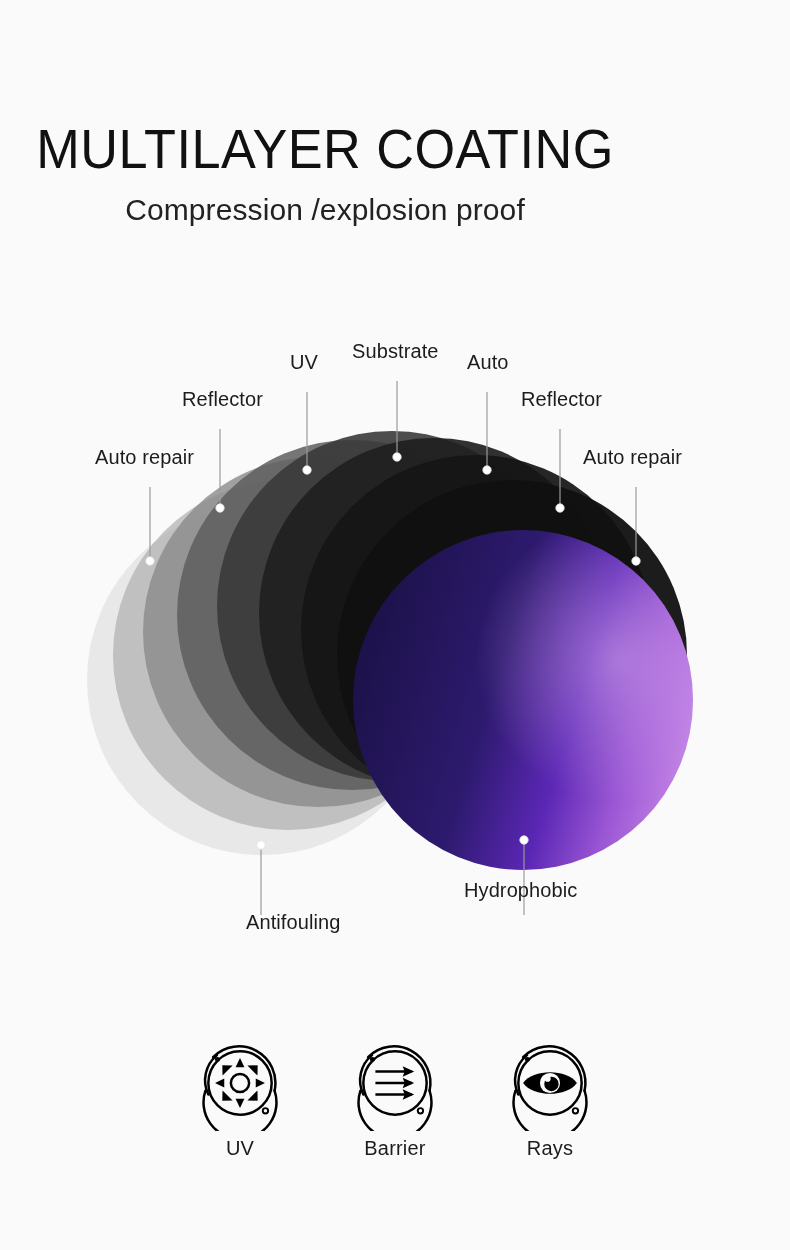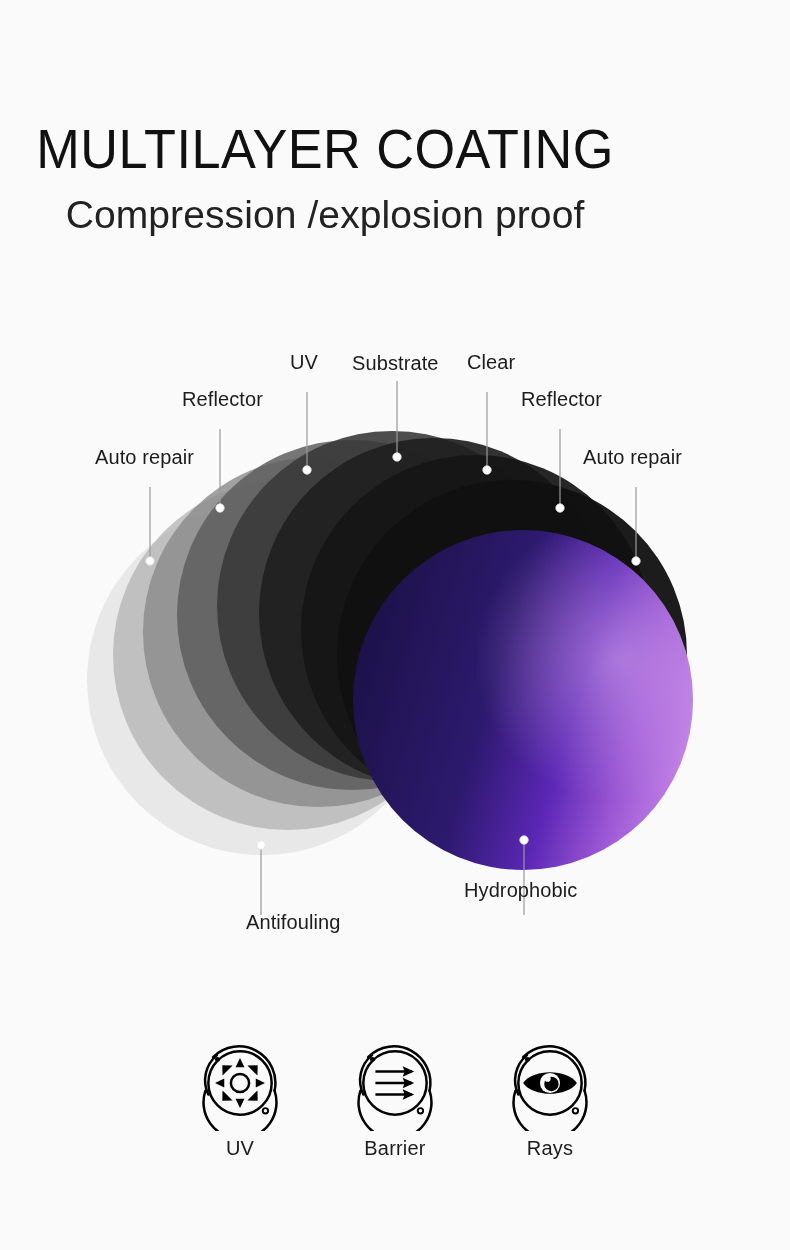--- a/index.html
+++ b/index.html
@@ -38,21 +38,21 @@
     font-weight: 400;
     letter-spacing: 0.5px;
     line-height: 1.05;
     color: #111111;
     font-family: "Liberation Sans Narrow", "Liberation Sans", sans-serif;
     transform: scaleX(0.95);
   }
   .subtitle {
     margin: 0;
     padding-top: 14px;
-    font-size: 39px;
+    font-size: 30px;
     font-weight: 400;
     color: #222222;
     letter-spacing: 0.1px;
   }
 
   
   .diagram {
     position: absolute;
     top: 340px;
     left: 0;
@@ -156,22 +156,22 @@
           <line x1="261" y1="848" x2="261" y2="915" stroke="#9a9a9a" stroke-width="1.2"></line>
           <circle cx="261" cy="845" r="4.2" fill="#ffffff" stroke="#e2e2e2" stroke-width="0.8"></circle>
           <line x1="524" y1="843" x2="524" y2="915" stroke="#9a9a9a" stroke-width="1.2"></line>
           <circle cx="524" cy="840" r="4.2" fill="#ffffff" stroke="#e2e2e2" stroke-width="0.8"></circle>
         </g>
     </svg>
     <div id="callout-labels">
         <div class="lbl" style="left: 95px; top: 106px;">Auto repair</div>
         <div class="lbl" style="left: 182px; top: 48px;">Reflector</div>
         <div class="lbl" style="left: 290px; top: 11px;">UV</div>
-        <div class="lbl" style="left: 352px; top: 12px;">Substrate</div>
-        <div class="lbl" style="left: 467px; top: 11px;">Clear</div>
+        <div class="lbl" style="left: 352px; top: 0px;">Substrate</div>
+        <div class="lbl" style="left: 467px; top: 11px;">Auto</div>
         <div class="lbl" style="left: 521px; top: 48px;">Reflector</div>
         <div class="lbl" style="left: 583px; top: 106px;">Auto repair</div>
         <div class="lbl" style="left: 208px; top: 571px; margin-left: 38px;">Antifouling</div>
         <div class="lbl" style="left: 464px; top: 539px;">Hydrophobic</div>
       </div>
   </div>
 
   <div class="features">
 
     <div class="feature">

